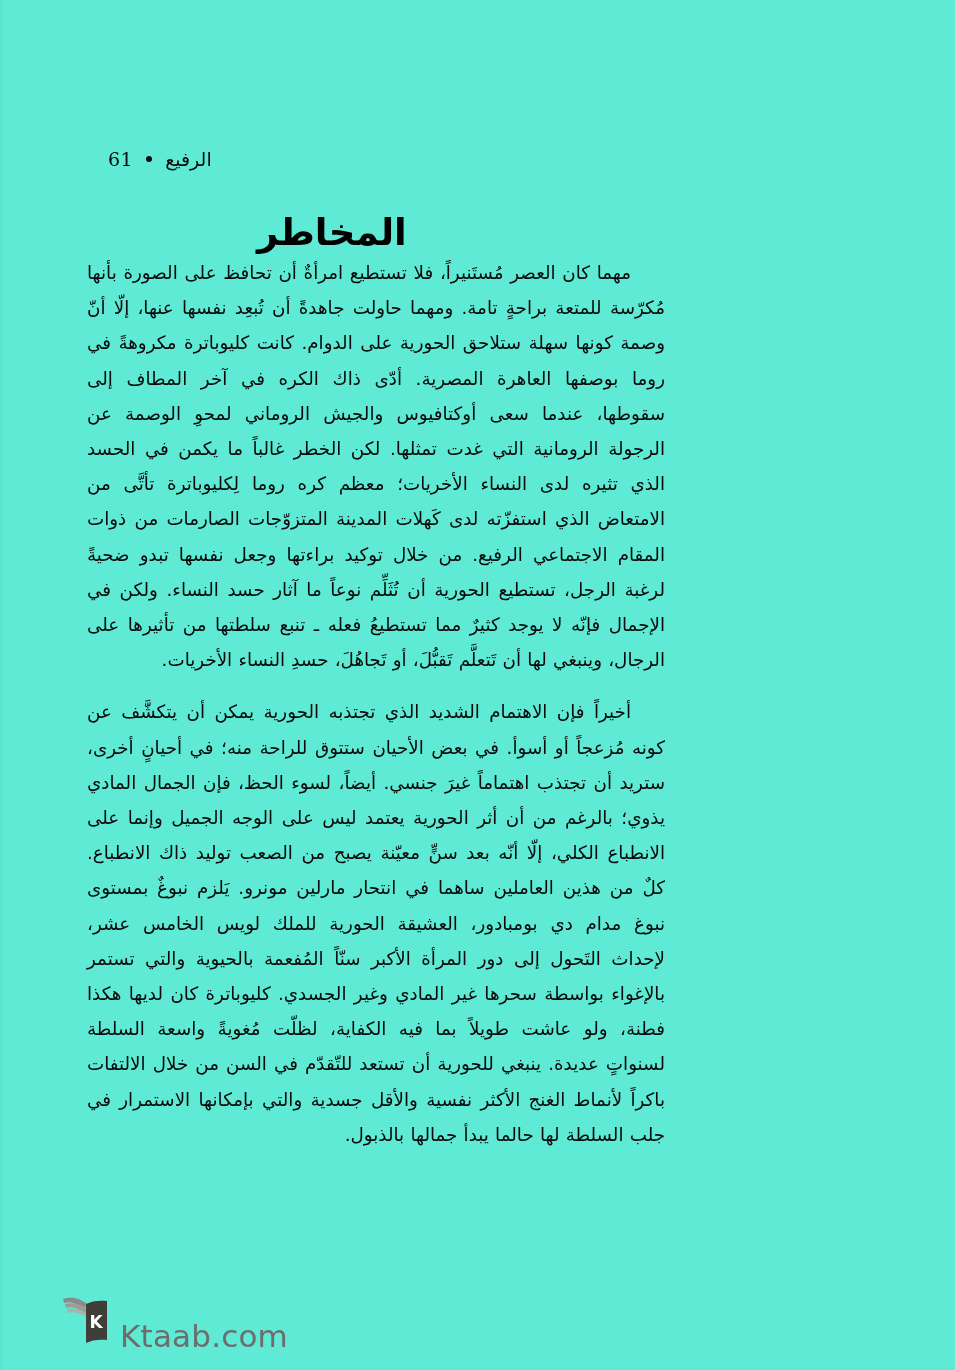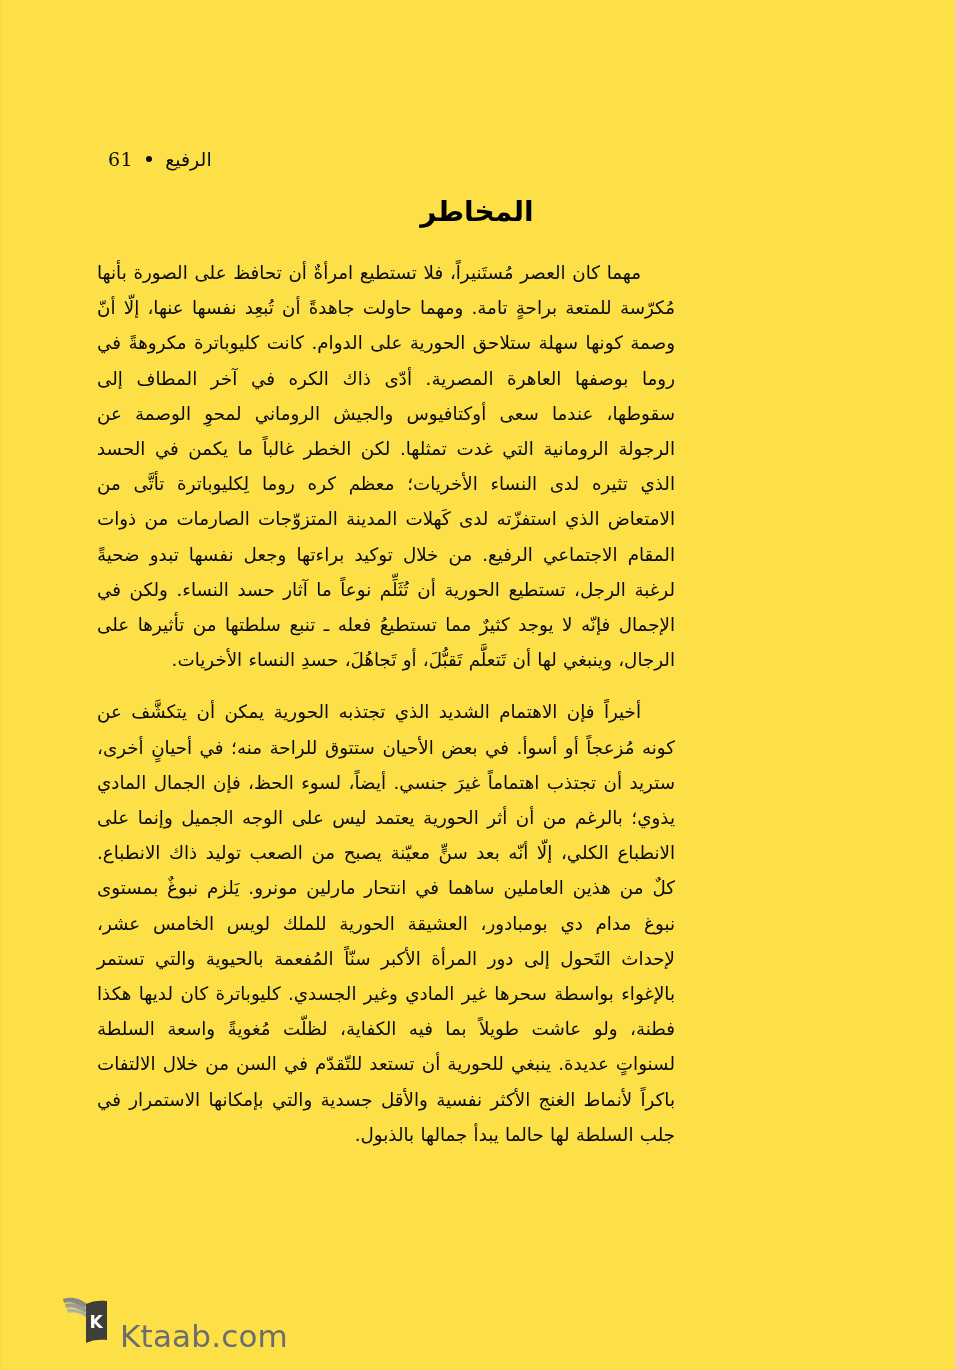--- a/index.html
+++ b/index.html
@@ -6,21 +6,21 @@
   html, body {
     margin: 0;
     padding: 0;
     background: #ffffff;
   }
 
   .page {
     position: relative;
     width: 955px;
     height: 1370px;
-    background: #fde047;
+    background: #5eead4;
     margin: 0 auto;
     overflow: hidden;
     font-family: "DejaVu Serif", "Liberation Serif", serif;
     color: #000000;
   }
 
   
   .running-header {
     position: absolute;
     top: 148px;
@@ -50,37 +50,37 @@
   .header-book-title {
     font-family: "DejaVu Sans", "Liberation Sans", sans-serif;
     font-size: 19px;
     direction: rtl;
     color: #0b0b0b;
   }
 
   
   .chapter-title {
     position: absolute;
-    top: 176px;
+    top: 186px;
     right: 258px;
     width: 440px;
-    text-align: center;
+    text-align: left;
     font-family: "DejaVu Sans", "Liberation Sans", sans-serif;
     font-weight: bold;
-    font-size: 28px;
+    font-size: 37px;
     letter-spacing: 0px;
     color: #000000;
     direction: rtl;
   }
 
   
   .text-column {
     position: absolute;
     top: 255px;
-    right: 280px;
+    right: 290px;
     width: 578px;
     direction: rtl;
     text-align: justify;
     text-align-last: right;
   }
 
   .body-paragraph {
     margin: 0 0 4px 0;
     font-family: "DejaVu Sans", "Liberation Sans", sans-serif;
     font-size: 18.3px;

